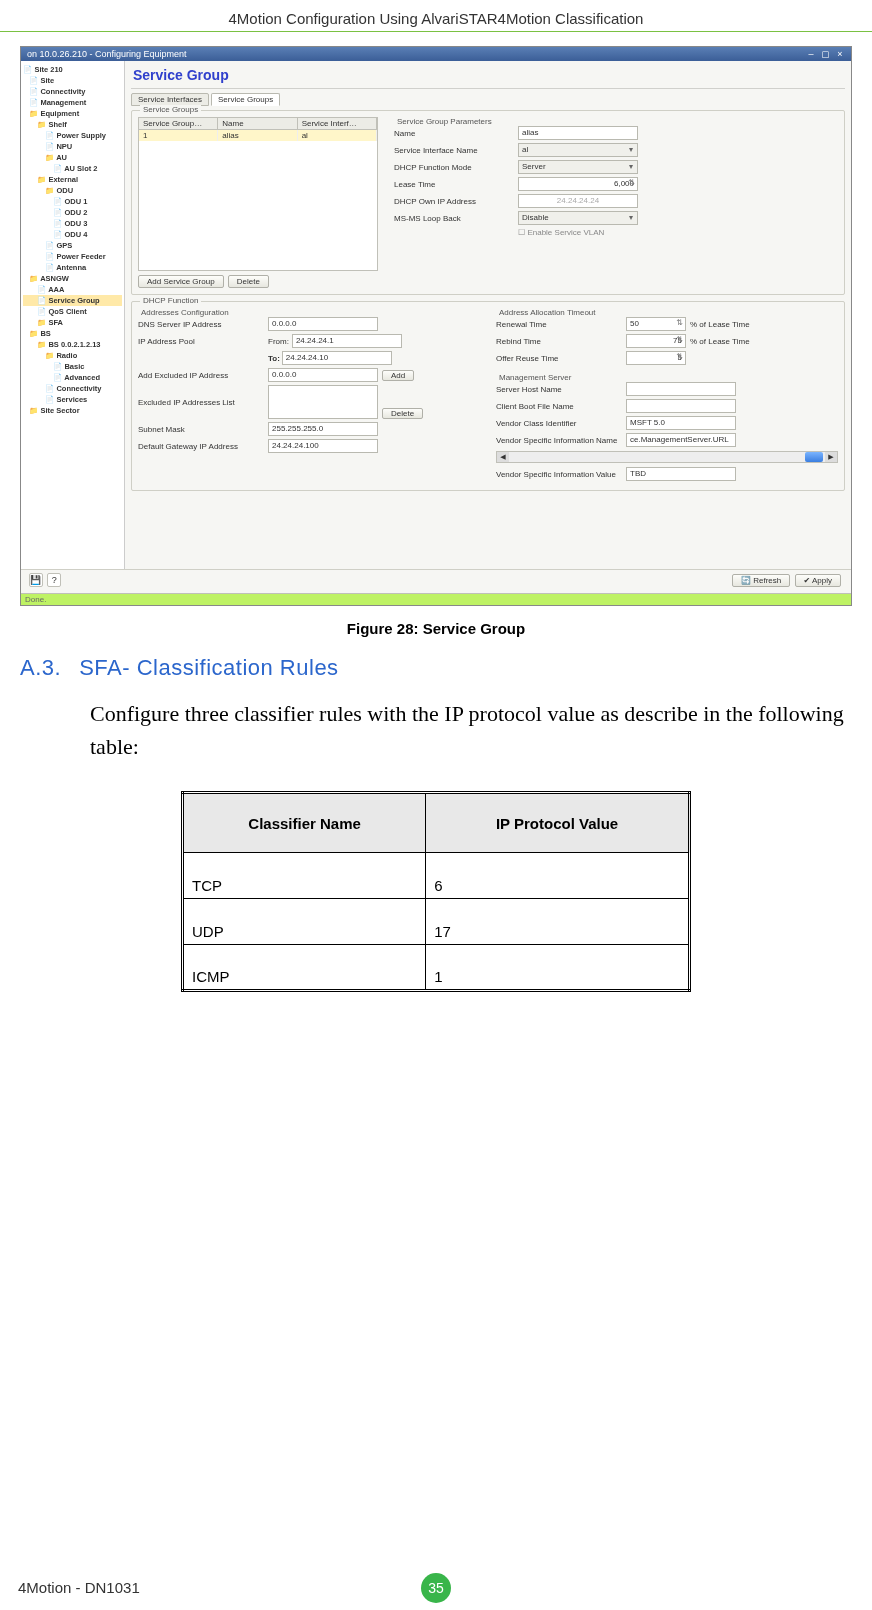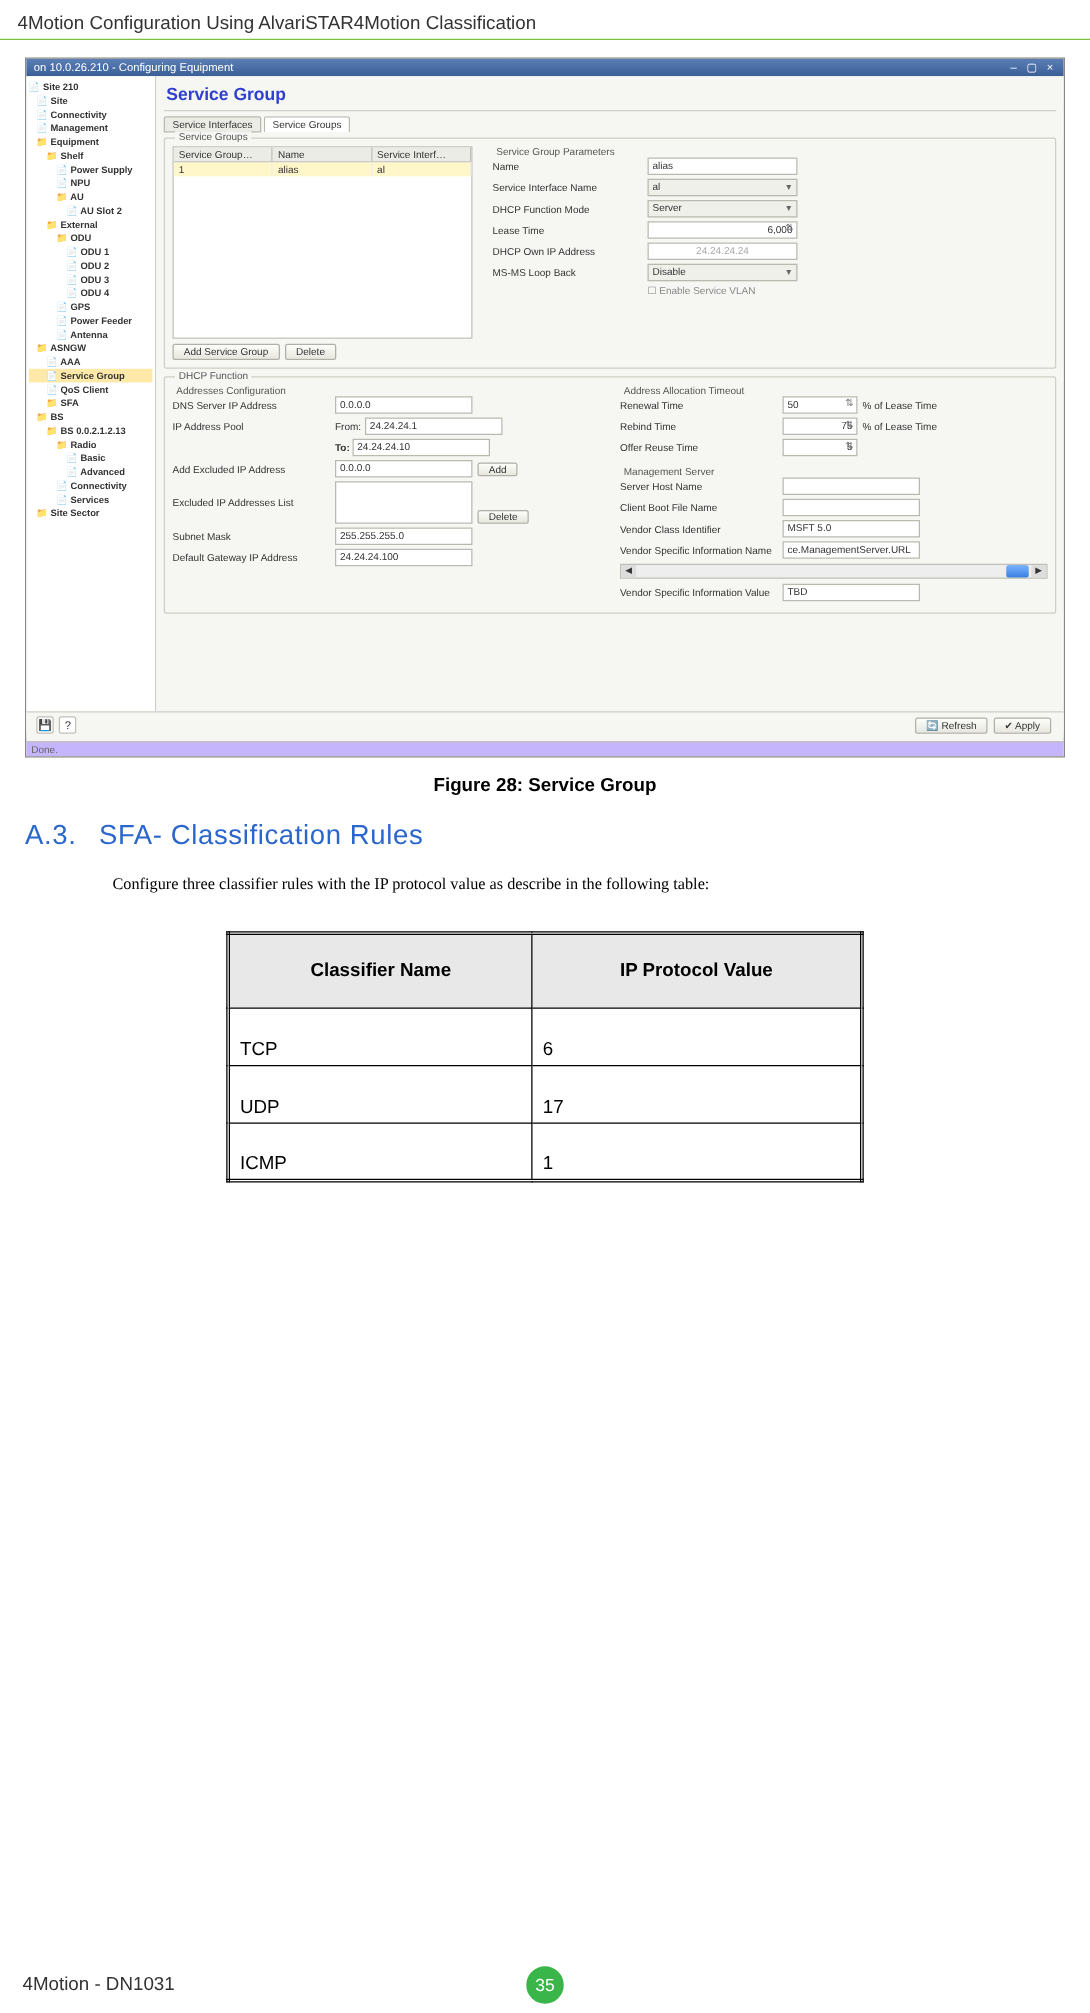--- a/index.html
+++ b/index.html
@@ -6,21 +6,21 @@
   body {
     width: 872px;
     height: 1610px;
     font-family: Arial, Helvetica, sans-serif;
     background: #fff;
     color: #000;
     position: relative;
   }
   .page-header {
     display: flex;
-    justify-content: flex-start;
+    justify-content: center;
     padding: 10px 14px 4px;
     font-size: 15px;
     border-bottom: 1px solid #7ac142;
   }
   .page-header .left { color: #333; }
   .page-header .right { color: #333; }
 
   .screenshot {
     margin: 14px 20px 0 20px;
     border: 1px solid #888;
@@ -164,21 +164,21 @@
     position:absolute; bottom:15px; left:0; right:0;
     display:flex; justify-content:space-between; align-items:center;
     padding:3px 8px;
     border-top:1px solid #cfcfc6;
     background:#f6f6f3;
   }
   .ss-footer .lefticons span {
     display:inline-block; width:14px; height:14px;
     border:1px solid #c0c0b8; border-radius:2px;
     background:#fff; margin-right:2px; text-align:center; line-height:13px; font-size:9px;}
-  .ss-statusbar { position:absolute; bottom:0; left:0; right:0; font-size:8px; padding:1px 4px; color:#666; background:#c4b5fd; border-top:1px solid #c0c0b8;}
+  .ss-statusbar { position:absolute; bottom:0; left:0; right:0; font-size:8px; padding:1px 4px; color:#666; background:#bef264; border-top:1px solid #c0c0b8;}
   .scrollbar-h { height:12px; background:#eee; border:1px solid #c0c0b8; margin-top:4px; position:relative;}
   .scrollbar-h .thumb { position:absolute; right:14px; top:0; height:10px; width:18px; background:linear-gradient(#7ab4ff,#3a7ee0); border-radius:2px;}
   .scrollbar-h .arr { position:absolute; top:0; width:12px; height:10px; background:#ddd; text-align:center; line-height:10px; font-size:7px;}
   .scrollbar-h .arrL { left:0;} .scrollbar-h .arrR { right:0;}
 
   .figcap {
     text-align:center;
     font-weight:bold;
     font-size:15px;
     margin:14px 0 18px;
@@ -187,21 +187,21 @@
     color:#2b66cc;
     font-family: Verdana, Arial, sans-serif;
     font-size:22px;
     margin: 8px 20px 16px;
     letter-spacing:0.5px;
   }
   .section-head .num { margin-right:18px; }
   .bodytext {
     margin: 0 20px 0 90px;
     font-family: Georgia, 'Times New Roman', serif;
-    font-size:13px;
+    font-size:22px;
     line-height:1.5;
   }
   .classifier-table {
     border-collapse: collapse;
     margin: 28px auto 0;
     width: 510px;
   }
   .classifier-table th, .classifier-table td {
     border:1px solid #000;
     padding:0;

